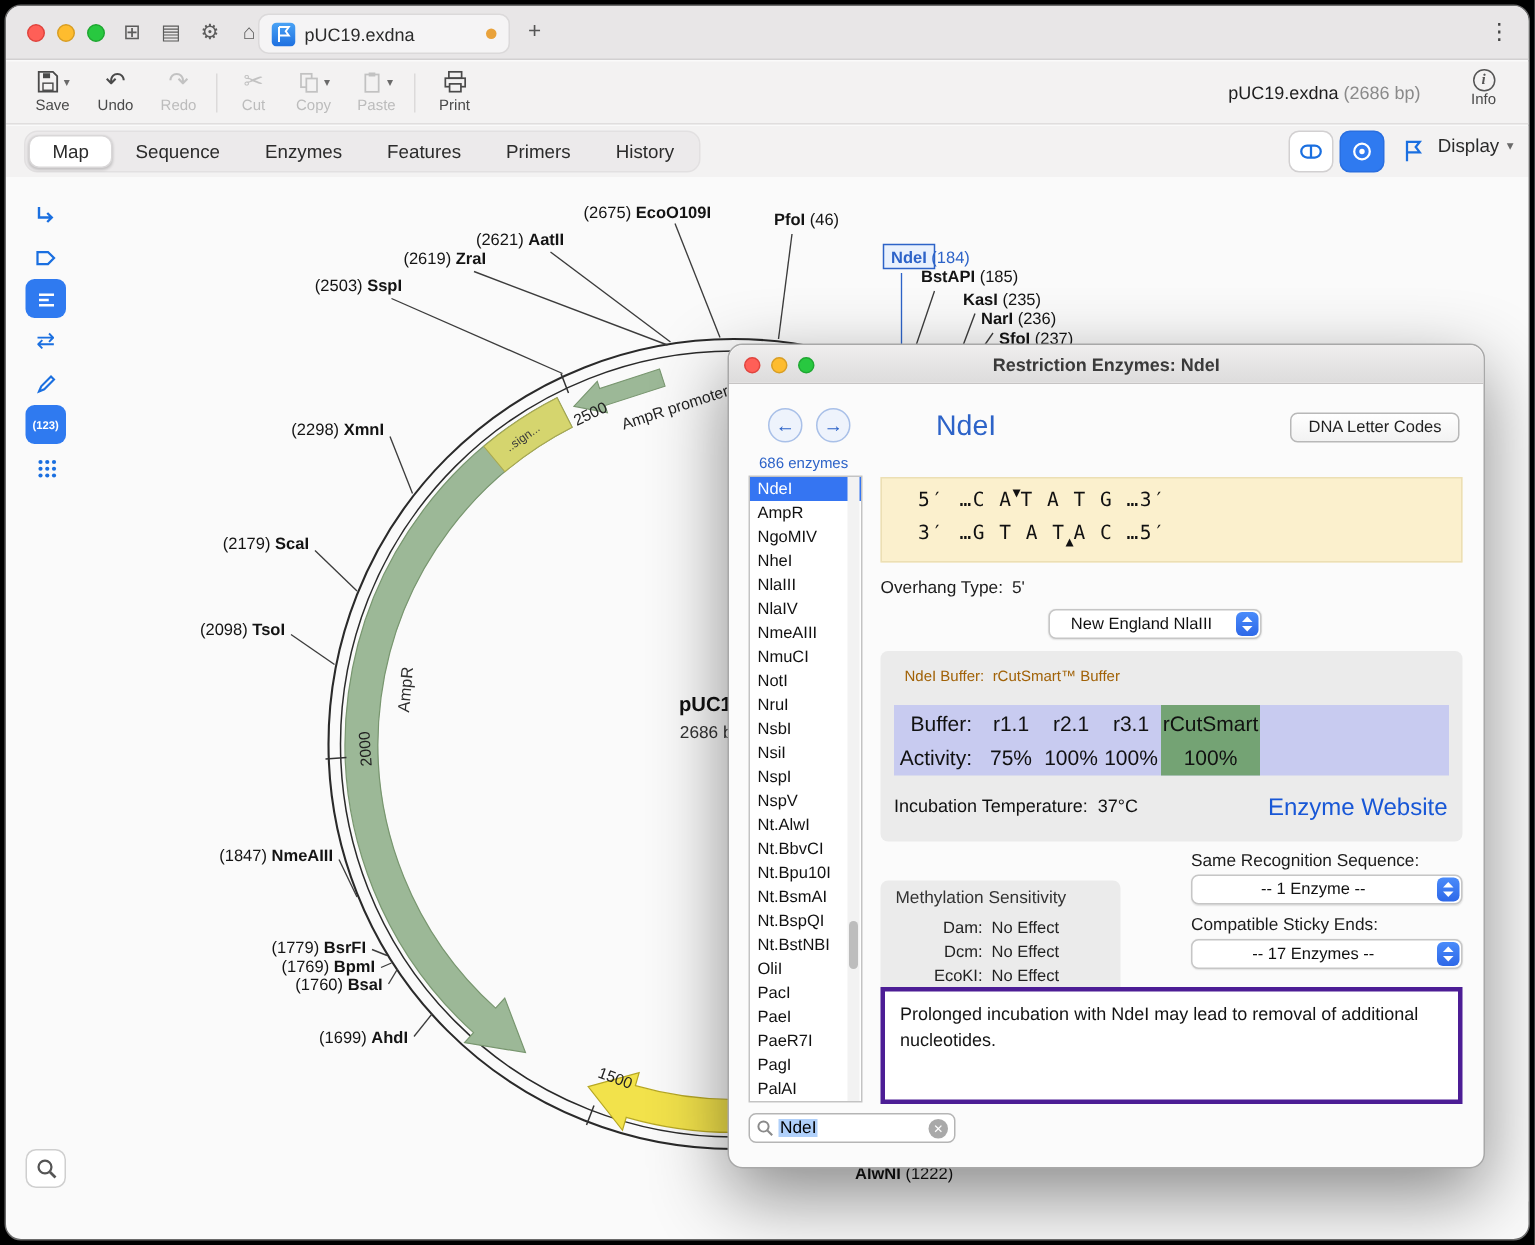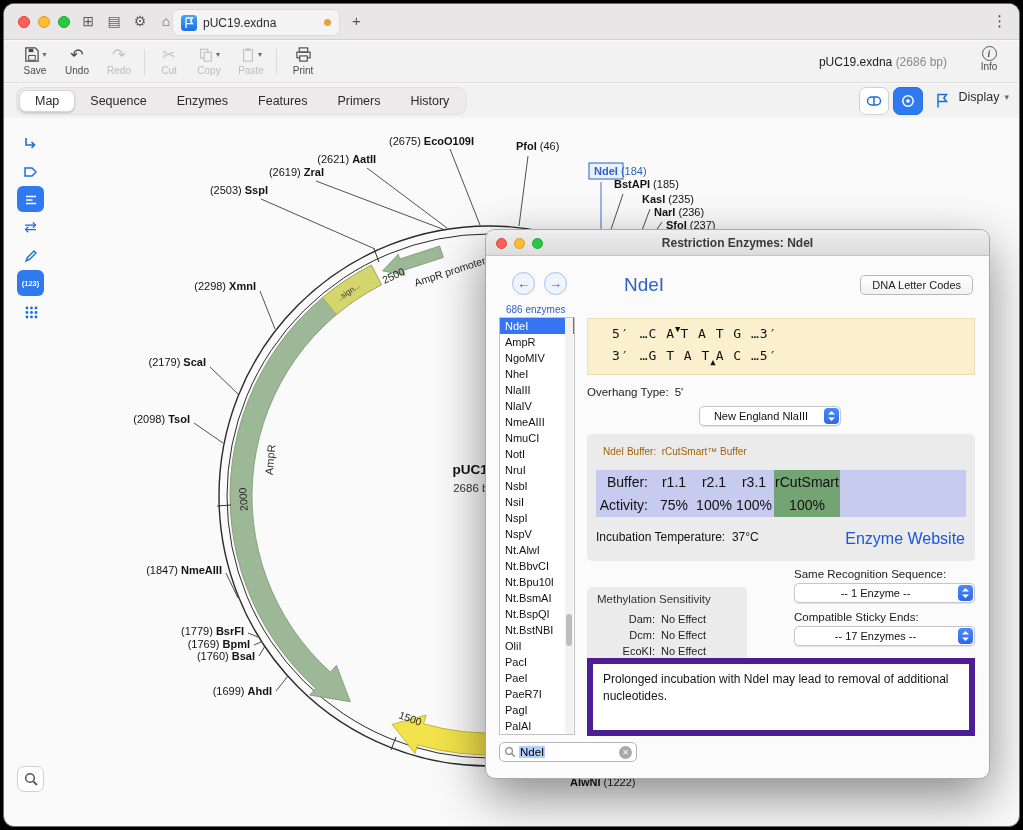--- a/index.html
+++ b/index.html
@@ -94,21 +94,21 @@
   #buffer-table { position:absolute; left:9px; top:36px; width:370px; height:47px; background:#c8cbf0; display:flex; flex-direction:column; }
   .bt-row { display:flex; height:23.5px; }
   .bt-cell { font-size:14px; color:#111; display:flex; align-items:center; justify-content:center; }
   .bt-cell.c0 { width:58px; justify-content:flex-end; padding-right:6px; }
   .bt-cell.c1,.bt-cell.c2,.bt-cell.c3 { width:40px; }
   .bt-cell.c4 { width:66px; }
   .bt-cell.green { background:#74a374; }
   .meth-row { display:flex; height:16px; align-items:flex-start; }
   .meth-label { width:58px; text-align:right; font-size:11px; color:#222; }
   .meth-value { margin-left:6px; font-size:11px; color:#222; }
-  #note-box { position:absolute; left:101px; top:428px; width:388px; height:78px; background:#fff; border:6px solid #4c1d95; padding:7px 10px; font-size:12px; color:#141414; line-height:1.4; }
+  #note-box { position:absolute; left:101px; top:428px; width:388px; height:78px; background:#fff; border:3px solid #4c1d95; padding:7px 10px; font-size:12px; color:#141414; line-height:1.4; }
   .link { color:#1857d6; }
 </style>
 </head>
 <body>
 
 <div id="window">
 
   <div id="titlebar">
     <span class="light" style="left:14px;background:#ff5f57;border:0.5px solid #e0443e;"></span>
     <span class="light" style="left:34px;background:#febc2e;border:0.5px solid #d89e24;"></span>

